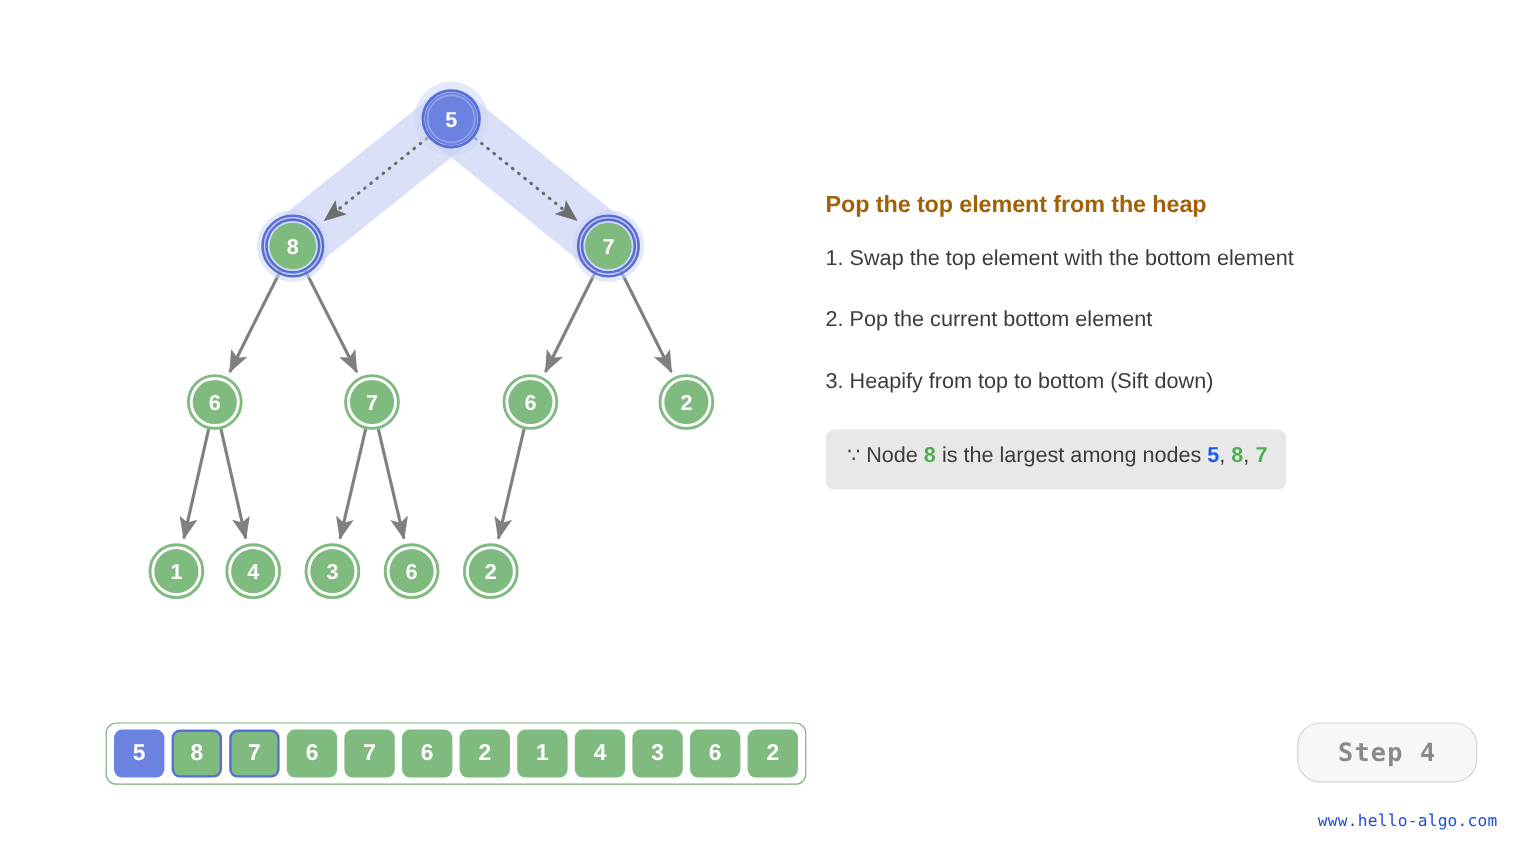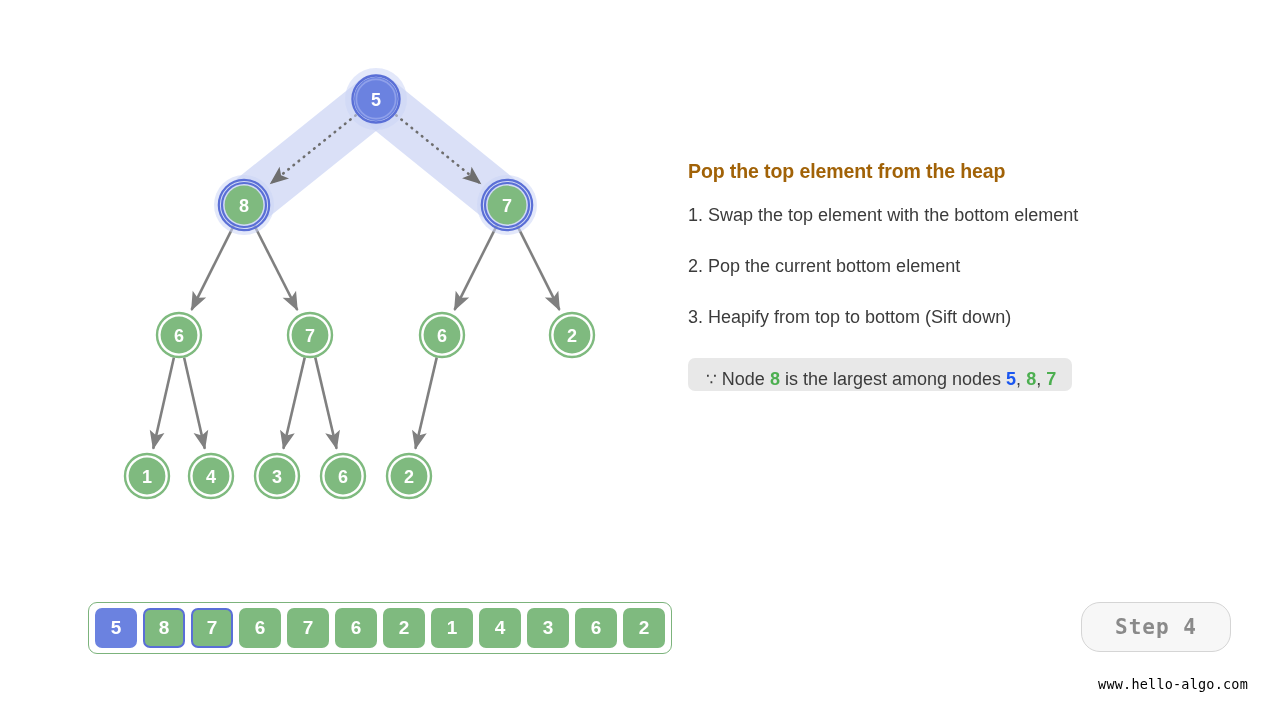--- a/index.html
+++ b/index.html
@@ -57,21 +57,21 @@
     margin-bottom: 30px;
     white-space: nowrap;
   }
   .step-line:last-of-type {
     margin-bottom: 14px;
   }
   #hint-box {
     display: inline-block;
     background: #e8e8e8;
     border-radius: 7px;
-    padding: 11px 16px 1px 18px;
+    padding: 11px 16px 18px 18px;
     font-size: 18px;
     color: #3b3b3b;
     white-space: nowrap;
   }
   .tok-green { color: #4caf50; font-weight: bold; }
   .tok-blue  { color: #1a56f0; font-weight: bold; }
   .tok-sym   { font-size: 17px; }
 
   
   #array-wrap {
@@ -127,21 +127,21 @@
     color: #8a8a8a;
     letter-spacing: 1px;
     box-sizing: border-box;
   }
   #watermark {
     position: absolute;
     right: 32px;
     top: 676px;
     font-family: "DejaVu Sans Mono", monospace;
     font-size: 13.5px;
-    color: #000000;
+    color: #1d4ed8;
     letter-spacing: 0.2px;
   }
 </style>
 </head>
 <body>
 
 <div id="diagram">
   <svg id="tree-svg" width="700" height="560" viewBox="0 0 700 560">
     <defs>
       <marker id="arrowSolid" markerWidth="9" markerHeight="9" refX="7.2" refY="3.2" orient="auto" markerUnits="strokeWidth">

